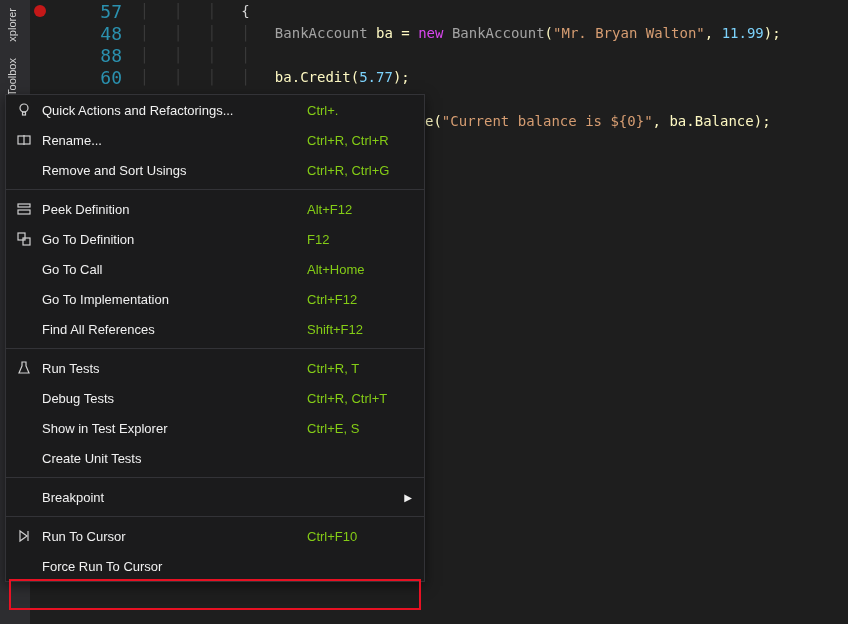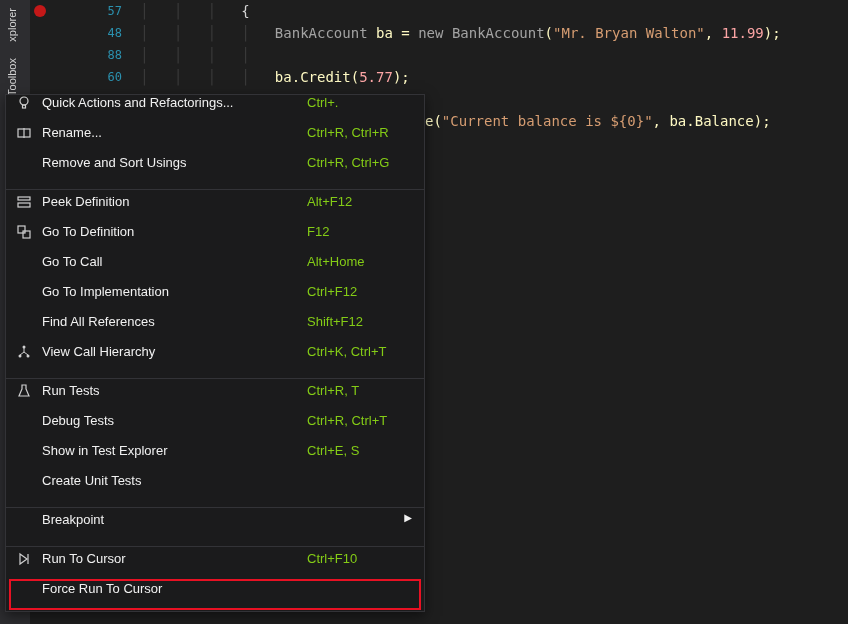--- a/index.html
+++ b/index.html
@@ -43,21 +43,21 @@
       left: 30px;
       top: 0;
       width: 110px;
       background: #1e1e1e;
     }
     .line-row {
       height: 22px;
       display: flex;
       align-items: center;
       font-family: Consolas, monospace;
-      font-size: 12px;
+      font-size: 18px;
     }
     .breakpoint-col {
       width: 20px;
       display: flex;
       justify-content: center;
       align-items: center;
     }
     .bp-dot {
       width: 12px;
       height: 12px;
@@ -77,41 +77,41 @@
       font-family: Consolas, monospace;
       font-size: 14px;
     }
     .code-line {
       height: 22px;
       display: flex;
       align-items: center;
       white-space: pre;
     }
     .tk-type { color: #a3a3a3; }
-    .tk-keyword { color: #a3a3a3; }
+    .tk-keyword { color: #d946ef; }
     .tk-string { color: #d69d72; }
-    .tk-number { color: #fca5a5; }
+    .tk-number { color: #7dd3fc; }
     .tk-default { color: #fef9c3; }
     .tk-brace { color: #d4d4d4; }
     .indent-guide {
       color: #3c3c3c;
     }
     .context-menu {
       position: absolute;
       left: 5px;
       top: 94px;
       width: 420px;
       background: #1b1b1c;
       border: 1px solid #333337;
       box-shadow: 0 4px 12px rgba(0,0,0,0.5);
       z-index: 100;
     }
     .menu-item {
       display: flex;
-      align-items: flex-start;
+      align-items: center;
       height: 30px;
       padding-left: 4px;
       padding-right: 12px;
       cursor: pointer;
       color: #f1f1f1;
     }
     .menu-icon {
       width: 28px;
       display: flex;
       justify-content: center;
@@ -239,32 +239,20 @@
     <div class="menu-item">
       <span class="menu-icon"></span>
       <span class="menu-label">Go To Implementation</span>
       <span class="menu-shortcut">Ctrl+F12</span>
     </div>
     <div class="menu-item">
       <span class="menu-icon"></span>
       <span class="menu-label">Find All References</span>
       <span class="menu-shortcut">Shift+F12</span>
     </div>
-    <div class="menu-item">
-      <span class="menu-icon">
-        <svg width="16" height="16" viewBox="0 0 16 16">
-          <circle cx="8" cy="3" r="1.5" fill="#d0d0d0"></circle>
-          <circle cx="4" cy="12" r="1.5" fill="#d0d0d0"></circle>
-          <circle cx="12" cy="12" r="1.5" fill="#d0d0d0"></circle>
-          <path d="M8 4 L8 8 M8 8 L4 11 M8 8 L12 11" stroke="#d0d0d0" fill="none"></path>
-        </svg>
-      </span>
-      <span class="menu-label">View Call Hierarchy</span>
-      <span class="menu-shortcut">Ctrl+K, Ctrl+T</span>
-    </div>
     <div class="menu-sep"></div>
     <div class="menu-item">
       <span class="menu-icon">
         <svg width="16" height="16" viewBox="0 0 16 16">
           <path d="M6 2 L6 6 L3 13 L13 13 L10 6 L10 2 Z" fill="none" stroke="#d0d0d0" stroke-width="1.2"></path>
         </svg>
       </span>
       <span class="menu-label">Run Tests</span>
       <span class="menu-shortcut">Ctrl+R, T</span>
     </div>

